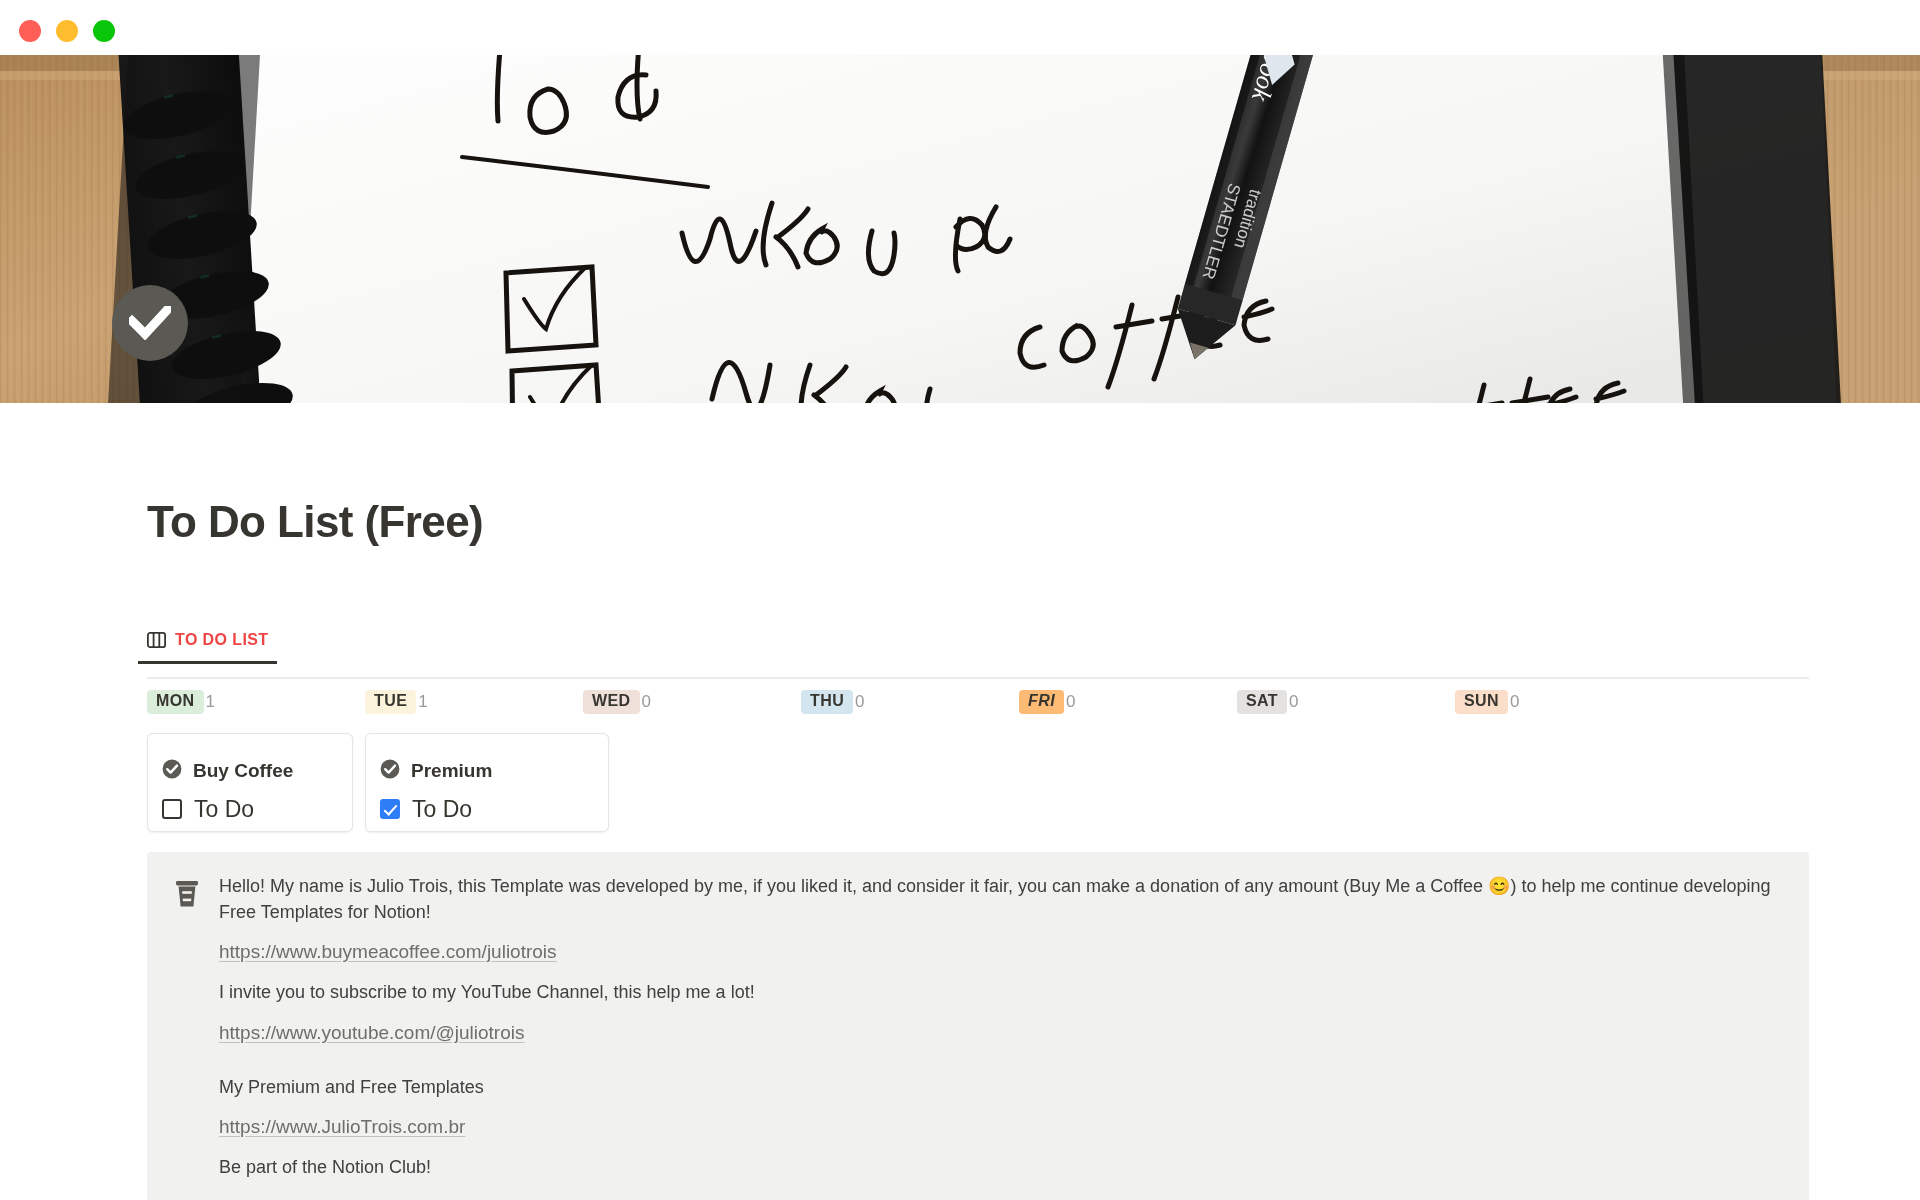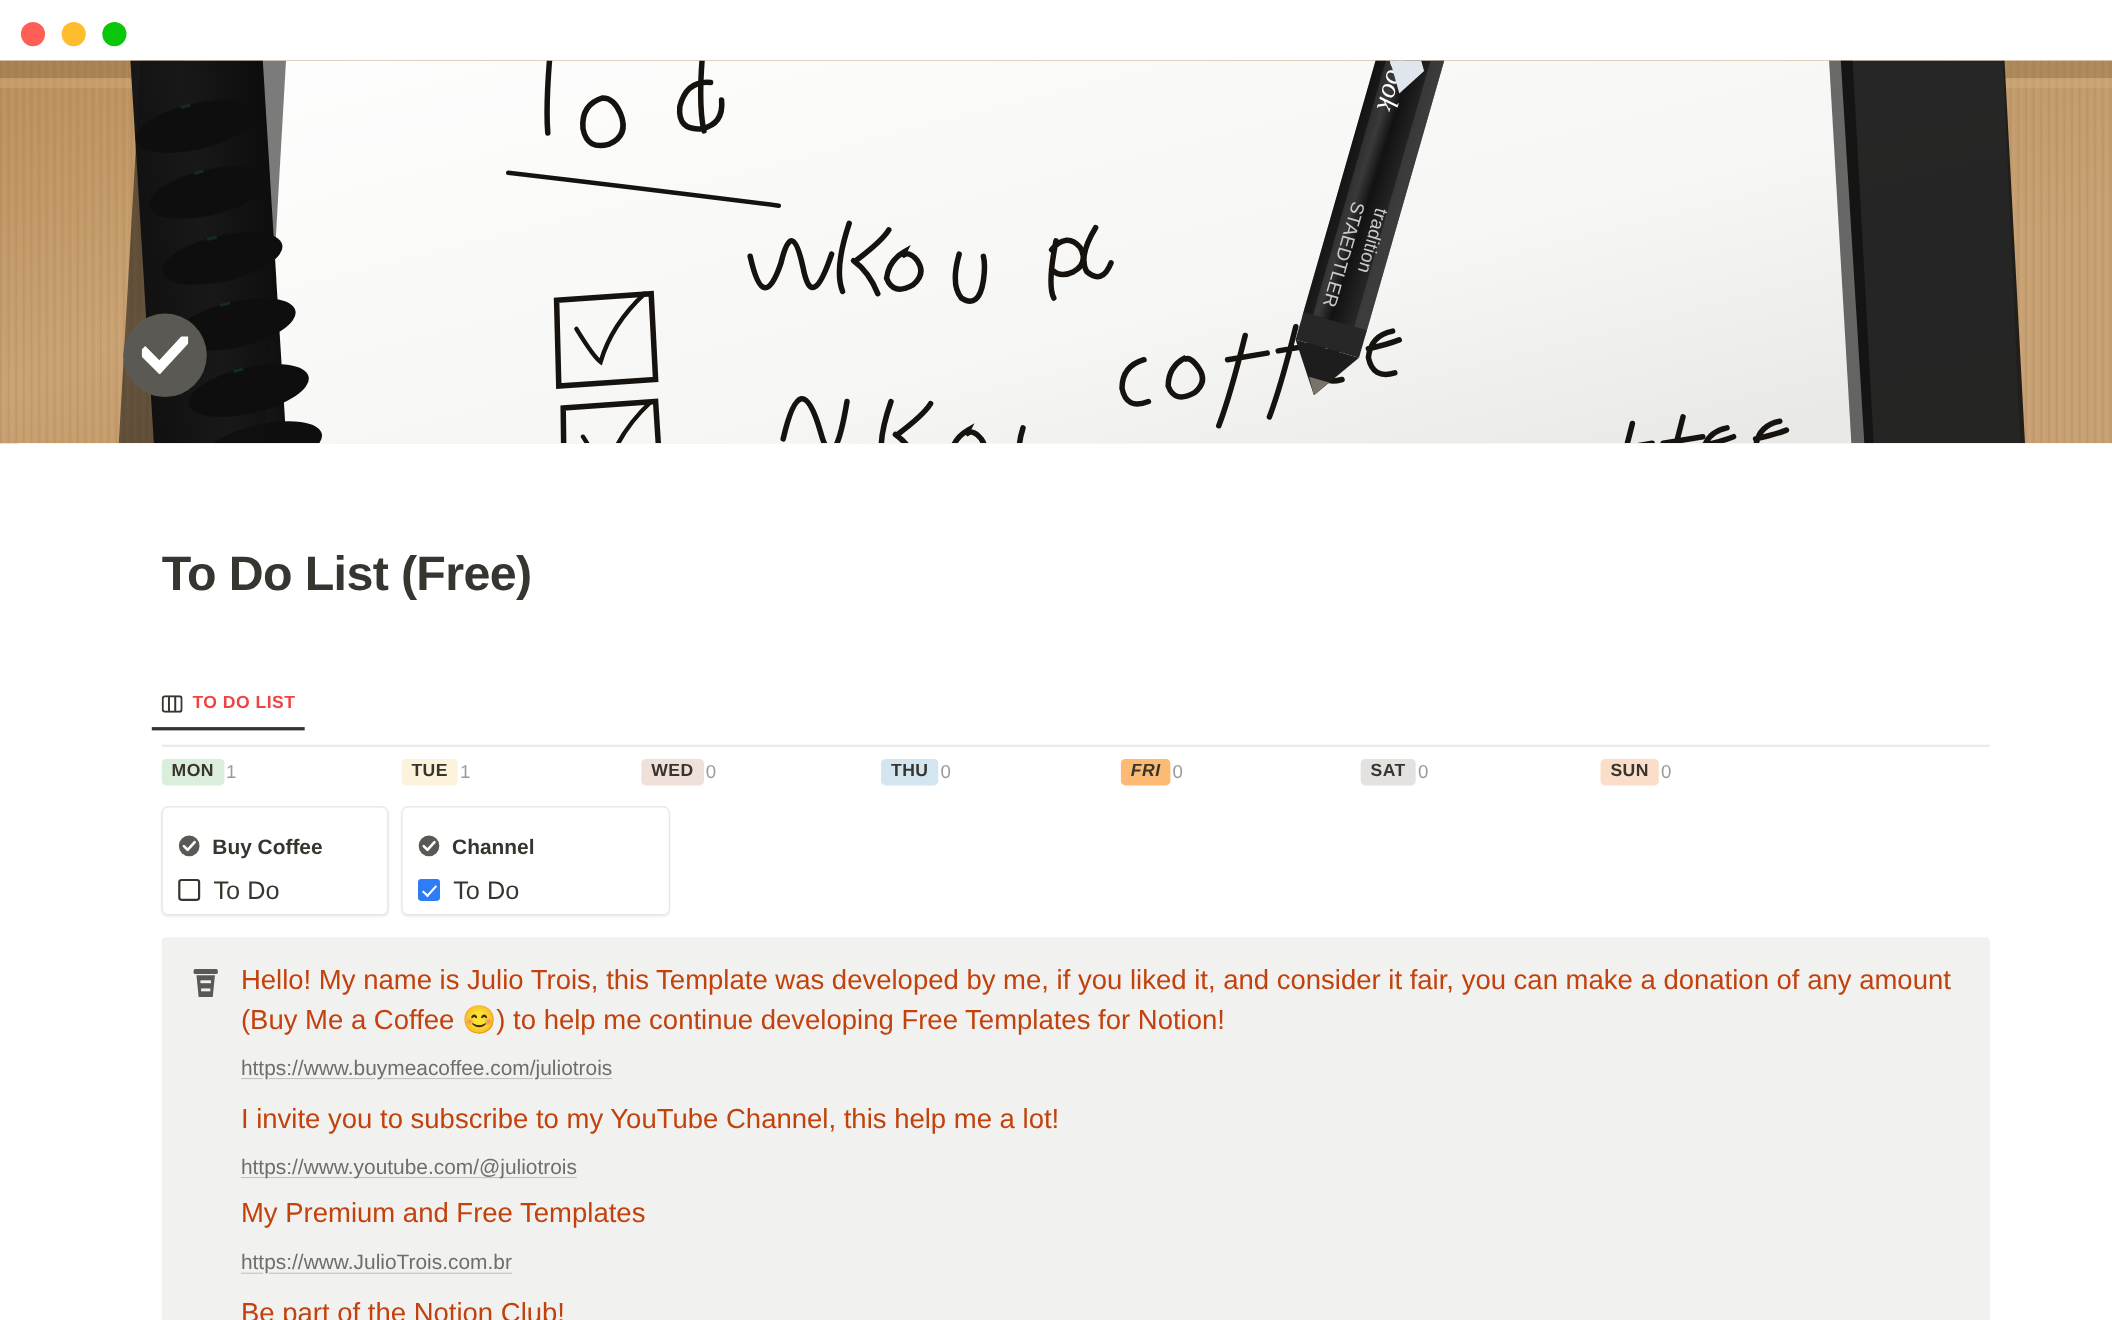--- a/index.html
+++ b/index.html
@@ -117,21 +117,21 @@
     position: absolute; left: 130px; top: 449px;
     width: 1662px; min-height: 348px;
     background: #f1f1ef;
     border-radius: 4px;
     padding: 22px 28px 24px 28px;
     display: flex; gap: 20px;
   }
   .callout-icon { flex: 0 0 24px; padding-top: 6px; }
   .callout-body { flex: 1 1 auto; }
   .callout-p {
-    font-size: 25px; line-height: 1.42; color: #c2410c;
+    font-size: 18px; line-height: 1.42; color: #404040;
     margin-bottom: 14px; max-width: 1560px;
   }
   .callout-p:last-child { margin-bottom: 0; }
   .callout-link {
     display: inline-block;
     font-size: 19px; line-height: 1.42; color: #6f6e69;
     text-decoration: underline; text-underline-offset: 3px;
     text-decoration-color: #c3c2bf; cursor: pointer;
   }
 </style>
@@ -351,21 +351,21 @@
         <div class="col-head">
           <span class="day-pill" style="background: rgb(251, 243, 219);">TUE</span>
           <span class="day-count">1</span>
         </div>
         <div class="card wide">
           <div class="card-title-row">
             <span><svg width="20" height="20" viewBox="0 0 20 20" xmlns="http://www.w3.org/2000/svg">
                 <circle cx="10" cy="10" r="9.4" fill="#5b5953"></circle>
                 <path d="M5.2 10.2 L8.6 13.6 L15 6.6" fill="none" stroke="#ffffff" stroke-width="2.4" stroke-linecap="round" stroke-linejoin="round"></path>
               </svg></span>
-            <span class="card-title">Channel</span>
+            <span class="card-title">Premium</span>
           </div>
           <div class="card-prop-row">
             <span class="cbox checked"></span>
             <span class="prop-label">To Do</span>
           </div>
         </div>
       </div>
       <div class="column" style="left: 436px;">
         <div class="col-head">
           <span class="day-pill" style="background: rgb(240, 224, 218);">WED</span>
@@ -405,19 +405,19 @@
         <path d="M3.6 6.6 L20.4 6.6 L18.4 26.4 L5.6 26.4 Z" fill="#5b5953"></path>
         <rect x="7.2" y="11.2" width="9.6" height="2.6" fill="#f1f1ef"></rect>
         <rect x="7.8" y="18.6" width="8.4" height="2.6" fill="#f1f1ef"></rect>
       </svg>
     </div>
     <div class="callout-body">
       <p class="callout-p">Hello! My name is Julio Trois, this Template was developed by me, if you liked it, and consider it fair, you can make a donation of any amount (Buy Me a Coffee 😊) to help me continue developing Free Templates for Notion!</p>
       <p><a class="callout-link">https://www.buymeacoffee.com/juliotrois</a></p>
       <p class="callout-p" style="margin-top:14px">I invite you to subscribe to my YouTube Channel, this help me a lot!</p>
       <p><a class="callout-link">https://www.youtube.com/@juliotrois</a></p>
-      <p class="callout-p" style="margin-top:10px">My Premium and Free Templates</p>
+      <p class="callout-p" style="margin-top:28px">My Premium and Free Templates</p>
       <p><a class="callout-link">https://www.JulioTrois.com.br</a></p>
       <p class="callout-p" style="margin-top:14px">Be part of the Notion Club!</p>
     </div>
   </div>
 
 </div>
 
 </body></html>

